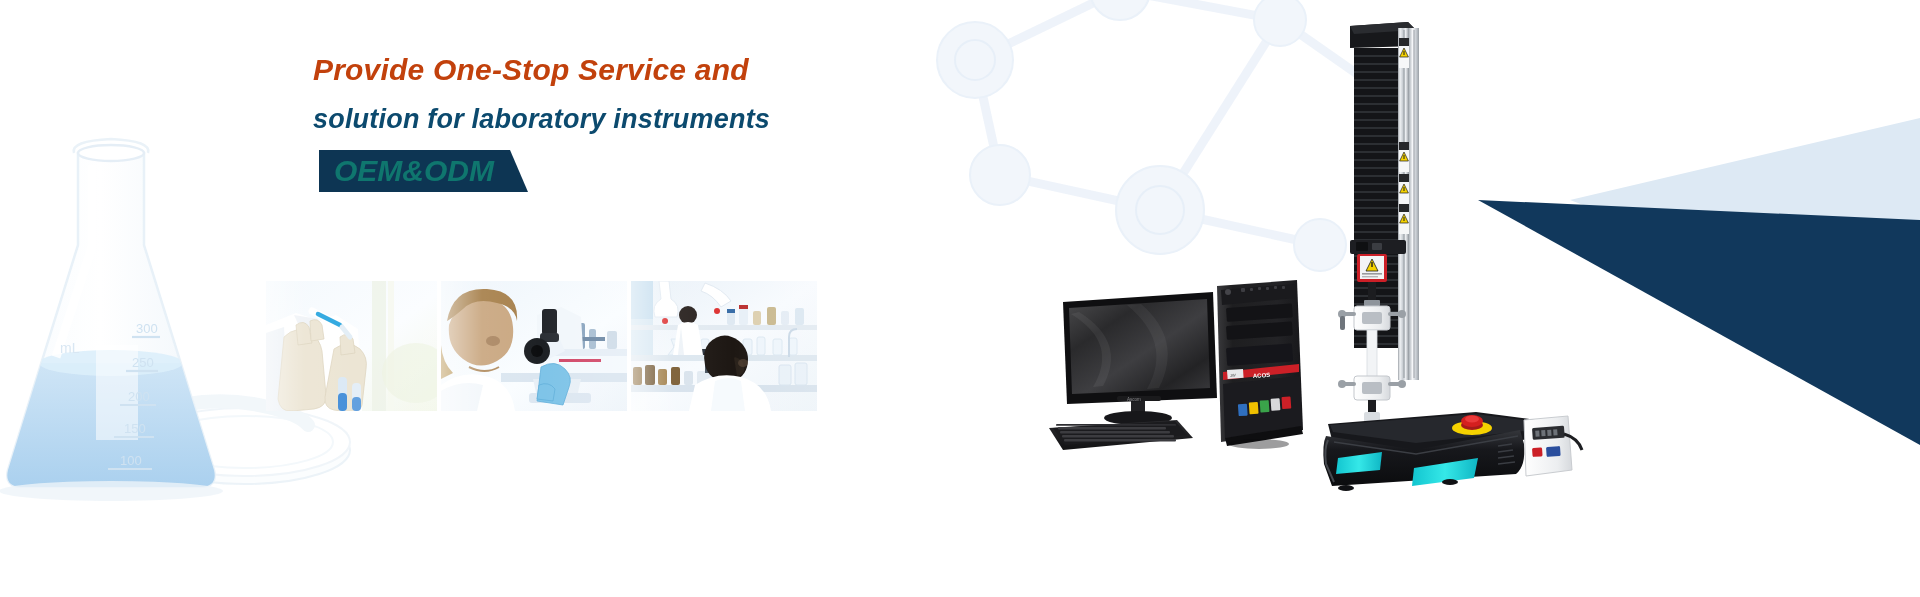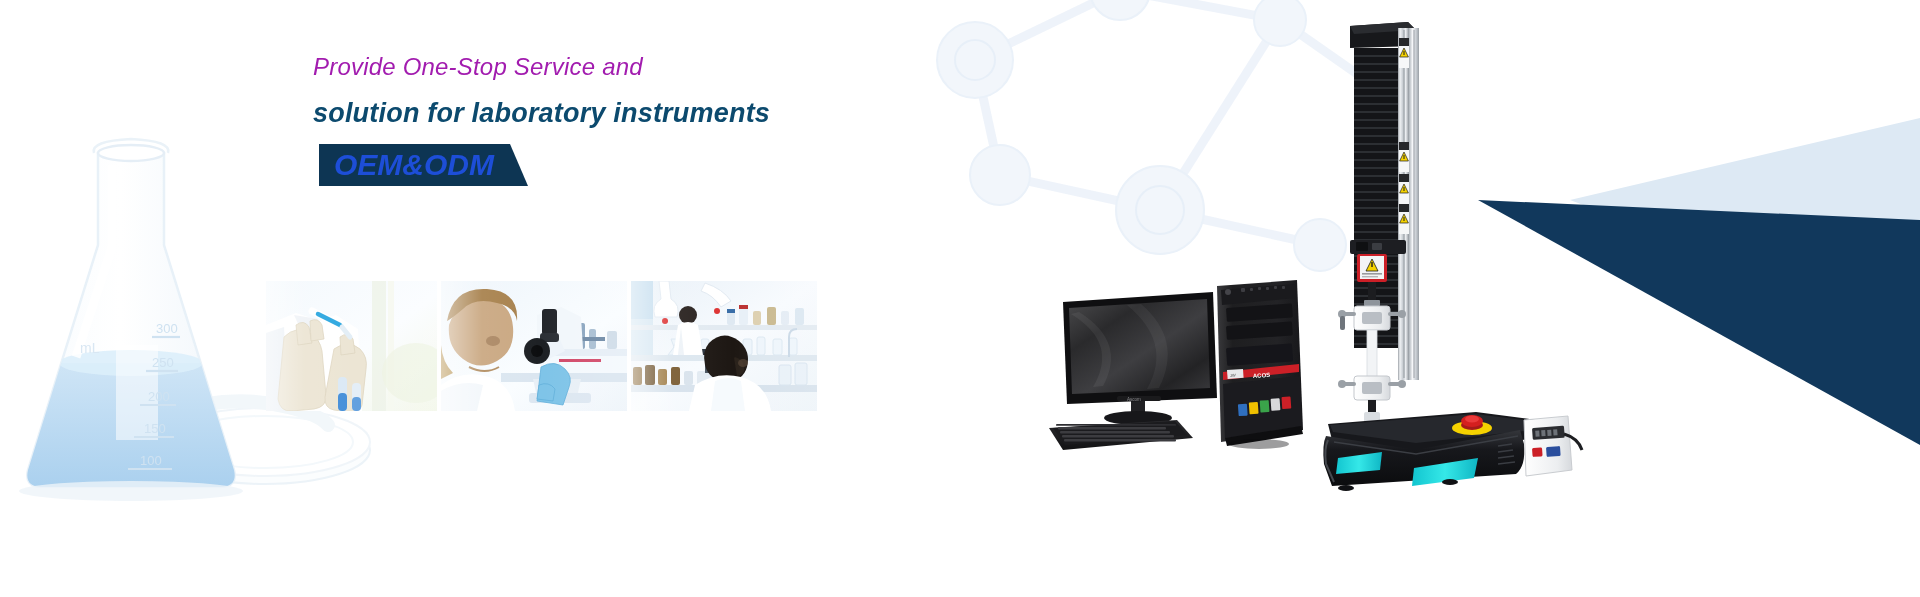--- a/index.html
+++ b/index.html
@@ -42,24 +42,24 @@
   }
 
   
   .headline-block {
     position: absolute;
     left: 313px;
     top: 55px;
     width: 620px;
   }
   .headline-line1 {
-    font-size: 24px;
+    font-size: 30px;
     font-style: italic;
-    font-weight: normal;
-    color: #a21caf;
+    font-weight: bold;
+    color: #c2410c;
     letter-spacing: .2px;
     line-height: 1.0;
     white-space: nowrap;
   }
   .headline-line2 {
     margin-top: 21px;
     font-size: 27px;
     font-style: italic;
     font-weight: bold;
     color: #0c4a6e;
@@ -80,34 +80,33 @@
     background: #0d3553;
     clip-path: polygon(0 0, calc(100% - 18px) 0, 100% 100%, 0 100%);
   }
   .badge-text {
     position: relative;
     display: block;
     padding: 6px 34px 16px 15px;
     font-size: 30px;
     font-style: italic;
     font-weight: bold;
-    color: #1d4ed8;
+    color: #0f766e;
     line-height: 1.0;
     white-space: nowrap;
   }
 
   
   .glassware {
     position: absolute;
     left: 0px;
     top: 95px;
     width: 420px;
     height: 400px;
     pointer-events: none;
-    margin-left: 20px;
   }
 
   
   .photo-strip {
     position: absolute;
     left: 266px;
     top: 281px;
     display: flex;
     gap: 4px;
   }

